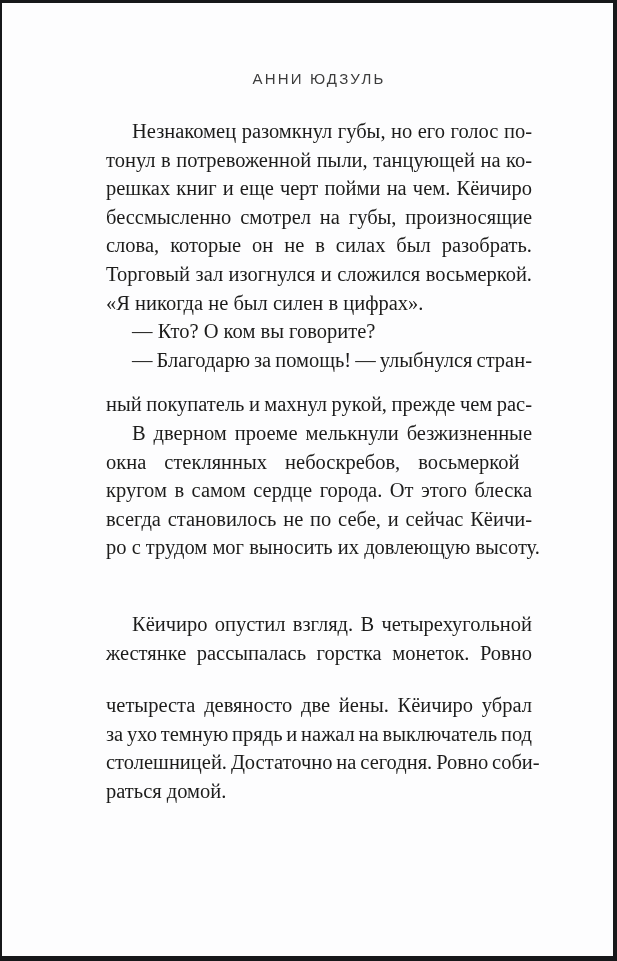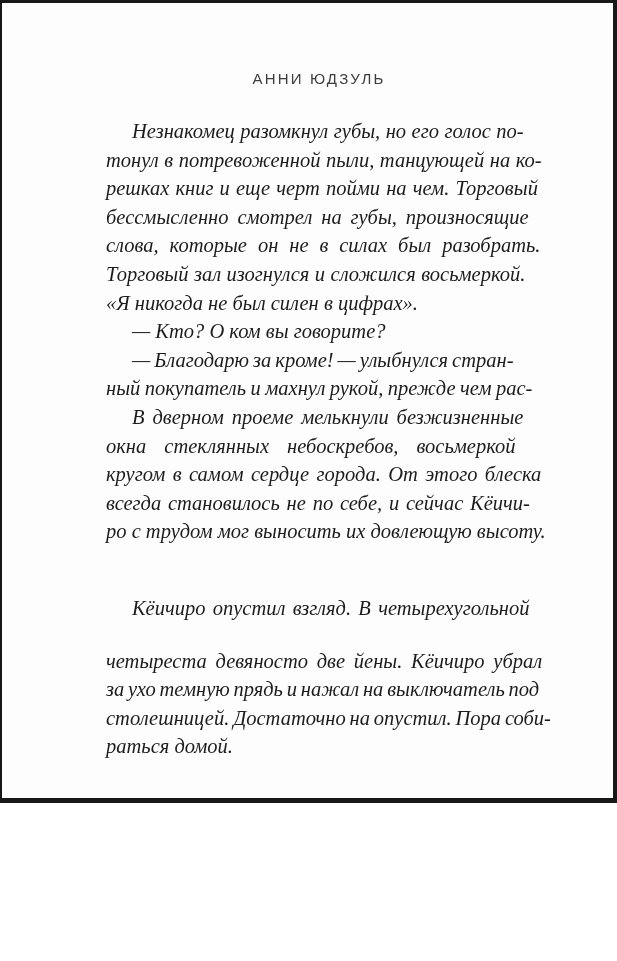--- a/index.html
+++ b/index.html
@@ -1,78 +1,78 @@
 <!DOCTYPE html>
 <html style="--bg: #fdfdfe; --border: #17181a; --text: #1c1c1b; --header: #3d3d3d;"><head>
 <meta charset="utf-8">
 <style>
   :root{
     --bg:#fdfdfe; --border:#17181a; --text:#1c1c1b; --header:#3d3d3d;
   }
   *{margin:0;padding:0;box-sizing:border-box;}
   html,body{background:#fff;}
   .page{
-    width:617px;height:803px;
+    width:617px;height:961px;
     background:var(--bg);
     border-style:solid;border-color:var(--border);
     border-width:3px 4px 5px 2px;
     overflow:hidden;
   }
   .running-header{
     margin:67px 81px 0 104px;
     text-align:center;
     font-family:"Liberation Sans",sans-serif;
     font-size:15px;line-height:18px;
     letter-spacing:2.2px;
     color:var(--header);
   }
   .text-block{
     margin:29px 81px 0 104px;
     font-family:"Liberation Serif",serif;
     font-size:20.5px;
     color:var(--text);
-    font-style:italic;
   }
   .line{
     height:28.6px;line-height:28.6px;
     white-space:nowrap;
     overflow:visible;
   }
   .line.first{padding-left:26px;}
 </style>
 </head>
 <body>
 
 <div class="page">
   <div class="running-header">АННИ ЮДЗУЛЬ</div>
   <div class="text-block">
       <div>
         <div class="line first" style="word-spacing: 0.372396px;"><span>Незнакомец разомкнул губы, но его голос по-</span></div>
         <div class="line" style="word-spacing: 0.388021px;"><span>тонул в потревоженной пыли, танцующей на ко-</span></div>
-        <div class="line" style="word-spacing: 1.00195px;"><span>решках книг и еще черт пойми на чем. Торговый</span></div>
+        <div class="line" style="word-spacing: 1.00195px;"><span>решках книг и еще черт пойми на чем. Кёичиро</span></div>
         <div class="line" style="word-spacing: 3.71875px;"><span>бессмысленно смотрел на губы, произносящие</span></div>
         <div class="line" style="word-spacing: 5.8058px;"><span>слова, которые он не в силах был разобрать.</span></div>
         <div class="line" style="word-spacing: 0.353125px;"><span>Торговый зал изогнулся и сложился восьмеркой.</span></div>
         <div class="line last"><span>«Я никогда не был силен в цифрах».</span></div>
       </div>
       <div>
         <div class="line first last"><span>— Кто? О ком вы говорите?</span></div>
       </div>
       <div>
-        <div class="line first" style="word-spacing: -1.1276px;"><span>— Благодарю за кроме! — улыбнулся стран-</span></div>
-        <div class="line" style="word-spacing: -0.683036px;"><span>ный покупатель и махнул рукой, прежде чем рас-</span></div>
+        <div class="line first" style="word-spacing: -1.1276px;"><span>— Благодарю за помощь! — улыбнулся стран-</span></div>
+        <div class="line" style="word-spacing: -0.683036px; margin-top: 16px;"><span>ный покупатель и махнул рукой, прежде чем рас-</span></div>
       </div>
       <div>
         <div class="line first" style="word-spacing: 2.82422px;"><span>В дверном проеме мелькнули безжизненные</span></div>
         <div class="line" style="word-spacing: 12.8958px;"><span>окна стеклянных небоскребов, восьмеркой</span></div>
         <div class="line" style="word-spacing: 2.33929px;"><span>кругом в самом сердце города. От этого блеска</span></div>
         <div class="line" style="word-spacing: 1.65848px;"><span>всегда становилось не по себе, и сейчас Кёичи-</span></div>
         <div class="line last"><span>ро с трудом мог выносить их довлеющую высоту.</span></div>
       </div>
       <div>
         <div class="line first" style="word-spacing: 2.15625px; margin-top: 48px;"><span>Кёичиро опустил взгляд. В четырехугольной</span></div>
+        <div class="line" style="word-spacing: 5.33594px;"><span>жестянке рассыпалась горстка монеток. Ровно</span></div>
         <div class="line" style="word-spacing: 3.62188px; margin-top: 24px;"><span>четыреста девяносто две йены. Кёичиро убрал</span></div>
         <div class="line" style="word-spacing: -1.33789px;"><span>за ухо темную прядь и нажал на выключатель под</span></div>
-        <div class="line" style="word-spacing: -1.2375px;"><span>столешницей. Достаточно на опустил. Пора соби-</span></div>
+        <div class="line" style="word-spacing: -1.2375px;"><span>столешницей. Достаточно на сегодня. Ровно соби-</span></div>
         <div class="line last"><span>раться домой.</span></div>
       </div>
     </div>
 </div>
 
 </body></html>

